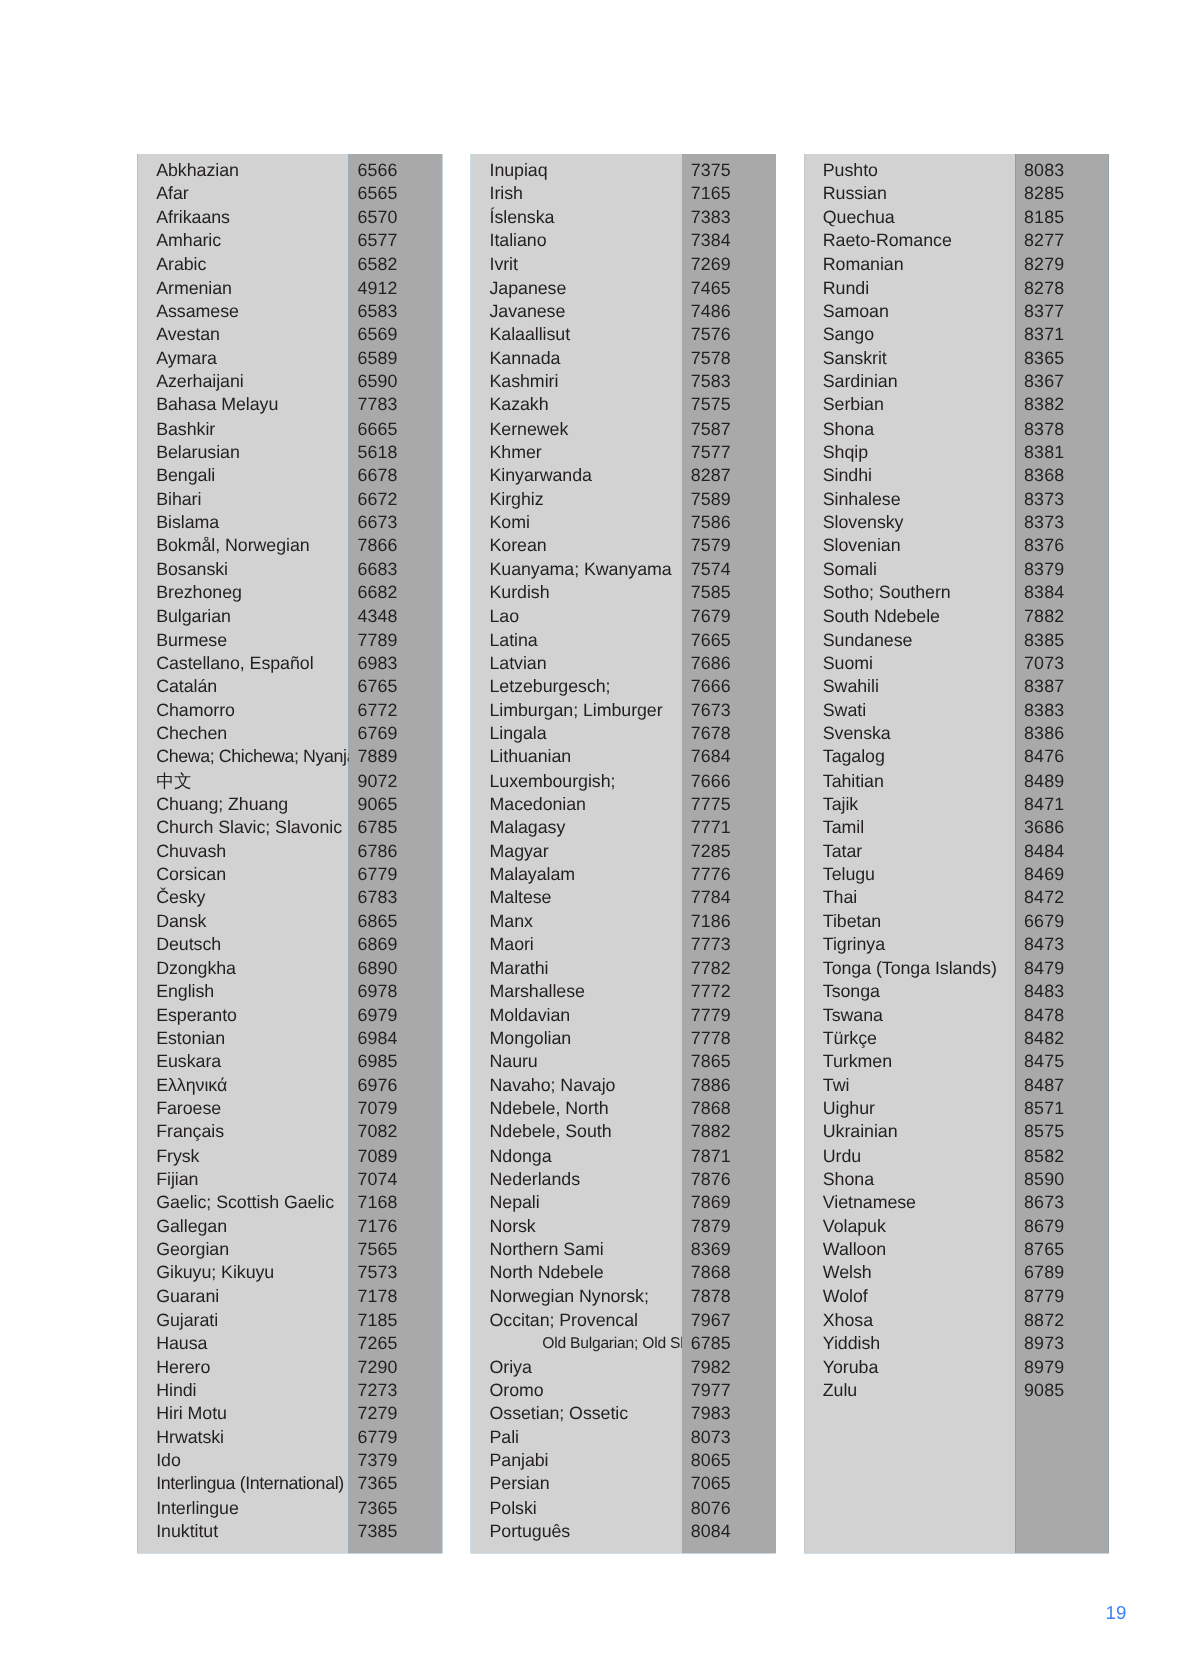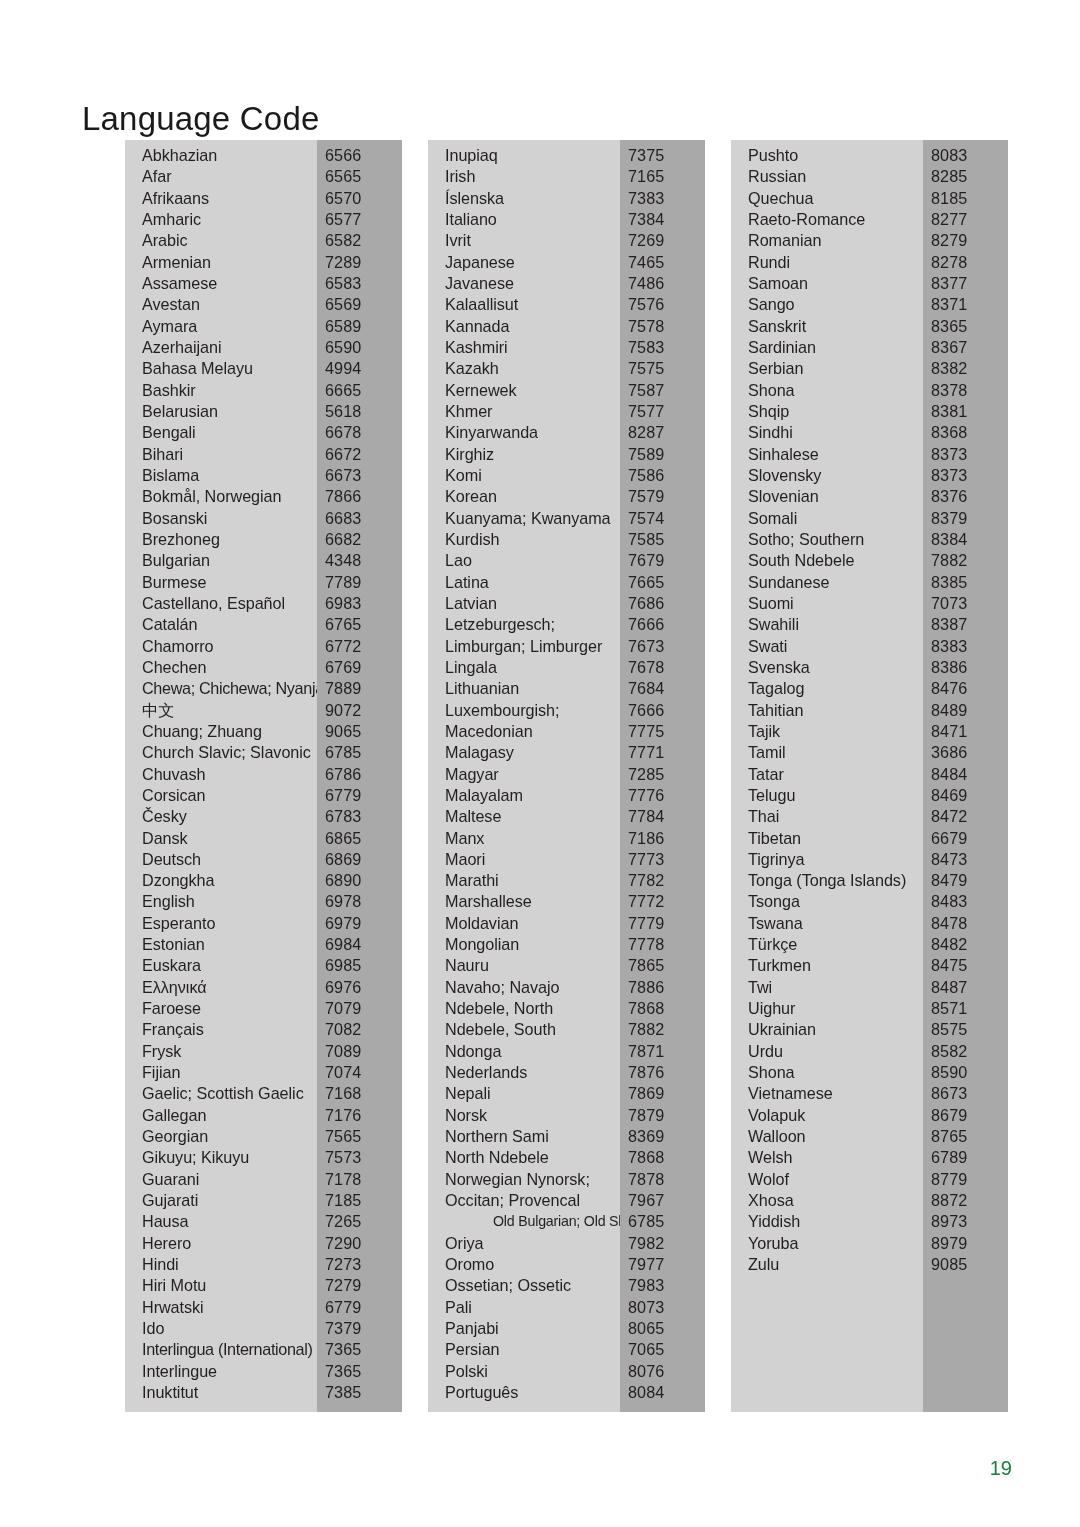--- a/index.html
+++ b/index.html
@@ -93,33 +93,32 @@
   
   .row-name.squeeze {
     font-size: 14.2px;
     letter-spacing: -0.2px;
     margin-left: 48px;
   }
 
   
   #page-number {
     position: absolute;
-    right: 68px;
+    right: 56px;
     top: 1457px;
-    font-size: 20px;
-    color: #15803d;
+    font-size: 17px;
+    color: #3b82f6;
     text-align: right;
   }
 </style>
 </head>
 <body>
 
 <div id="page">
 
-  <h1 id="page-title">Language Code</h1>
 
   <div id="tables">
       <div class="code-block">
         <div class="block-names">
           <div class="row-name">Abkhazian</div>
           <div class="row-name">Afar</div>
           <div class="row-name">Afrikaans</div>
           <div class="row-name">Amharic</div>
           <div class="row-name">Arabic</div>
           <div class="row-name">Armenian</div>
@@ -176,26 +175,26 @@
           <div class="row-name overflow">Interlingua (International)</div>
           <div class="row-name">Interlingue</div>
           <div class="row-name">Inuktitut</div>
         </div>
         <div class="block-codes">
           <div class="row-code">6566</div>
           <div class="row-code">6565</div>
           <div class="row-code">6570</div>
           <div class="row-code">6577</div>
           <div class="row-code">6582</div>
-          <div class="row-code">7289</div>
+          <div class="row-code">4912</div>
           <div class="row-code">6583</div>
           <div class="row-code">6569</div>
           <div class="row-code">6589</div>
           <div class="row-code">6590</div>
-          <div class="row-code">4994</div>
+          <div class="row-code">7783</div>
           <div class="row-code">6665</div>
           <div class="row-code">5618</div>
           <div class="row-code">6678</div>
           <div class="row-code">6672</div>
           <div class="row-code">6673</div>
           <div class="row-code">7866</div>
           <div class="row-code">6683</div>
           <div class="row-code">6682</div>
           <div class="row-code">4348</div>
           <div class="row-code">7789</div>

